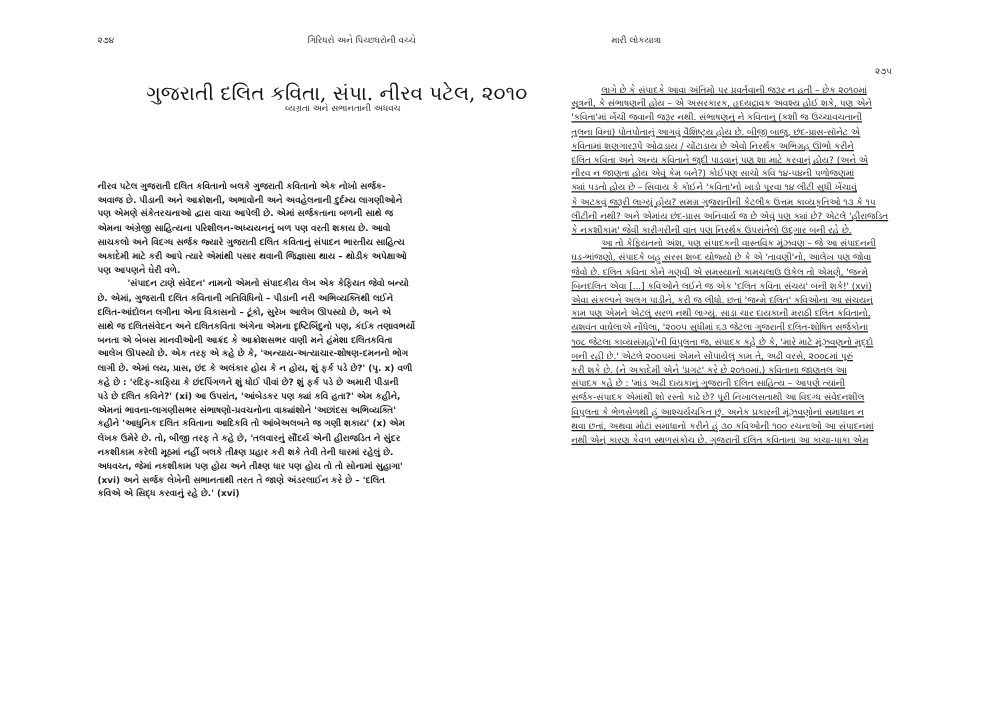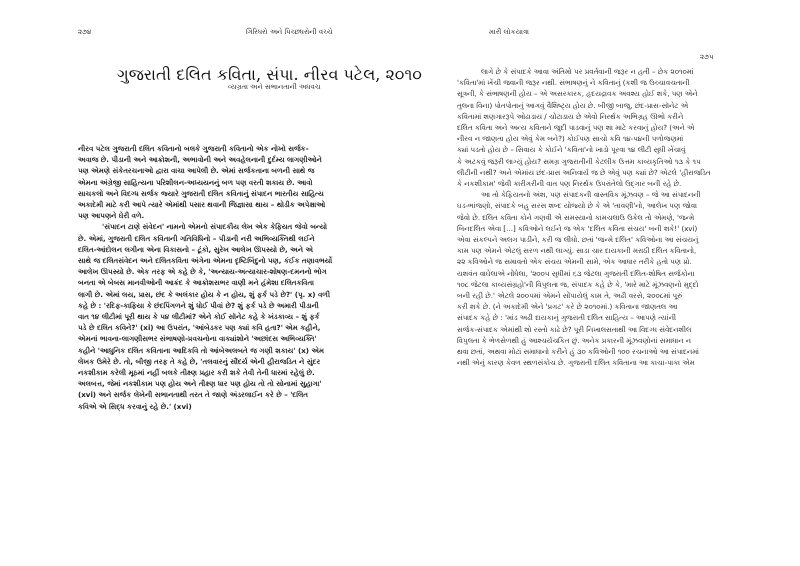--- a/index.html
+++ b/index.html
@@ -72,20 +72,21 @@
     .page-left .body-text {
       left: 78px;
       top: 143px;
       width: 262px;
       font-weight: bold;
     }
     .page-right .body-text {
       left: 57px;
       top: 66px;
       width: 262px;
+      text-decoration: underline;
     }
     .body-text p {
       margin: 0;
       text-indent: 0;
     }
     .line {
       display: block;
       white-space: nowrap;
       overflow: hidden;
       text-overflow: clip;
@@ -111,63 +112,61 @@
           <span class="line">એમના અંગ્રેજી સાહિત્યના પરિશીલન-અધ્યયનનું બળ પણ વરતી શકાય છે. આવો</span>
           <span class="line">સાચકલો અને વિદગ્ધ સર્જક જ્યારે ગુજરાતી દલિત કવિતાનું સંપાદન ભારતીય સાહિત્ય</span>
           <span class="line">અકાદેમી માટે કરી આપે ત્યારે એમાંથી પસાર થવાની જિજ્ઞાસા થાય – થોડીક અપેક્ષાઓ</span>
           <span class="line">પણ આપણને ઘેરી વળે.</span>
         </p>
         <p>
           <span class="line" style="padding-left: 24px;">'સંપાદન ટાણે સંવેદન' નામનો એમનો સંપાદકીય લેખ એક કેફિયત જેવો બન્યો</span>
           <span class="line">છે. એમાં, ગુજરાતી દલિત કવિતાની ગતિવિધિનો – પીડાની નરી અભિવ્યક્તિથી લઈને</span>
           <span class="line">દલિત-આંદોલન લગીના એના વિકાસનો – ટૂંકો, સુરેખ આલેખ ઊપસ્યો છે, અને એ</span>
           <span class="line">સાથે જ દલિતસંવેદન અને દલિતકવિતા અંગેના એમના દૃષ્ટિબિંદુનો પણ, કંઈક તણાવભર્યો</span>
+          <span class="line">બનતા એ બેબસ માનવીઓની આક્રંદ કે આક્રોશસભર વાણી મને હંમેશા દલિતકવિતા</span>
           <span class="line">આલેખ ઊપસ્યો છે. એક તરફ એ કહે છે કે, 'અન્યાય-અત્યાચાર-શોષણ-દમનનો ભોગ</span>
-          <span class="line">બનતા એ બેબસ માનવીઓની આક્રંદ કે આક્રોશસભર વાણી મને હંમેશા દલિતકવિતા</span>
           <span class="line">લાગી છે. એમાં લય, પ્રાસ, છંદ કે અલંકાર હોય કે ન હોય, શું ફર્ક પડે છે?' (પૃ. x) વળી</span>
           <span class="line">કહે છે : 'રદિફ-કાફિયા કે છંદપિંગળને શું ધોઈ પીવાં છે? શું ફર્ક પડે છે અમારી પીડાની</span>
-          <span class="line">વાત ૧૪ લીટીમાં પૂરી થાય કે ૫૪ લીટીમાં? એને કોઈ સૉનેટ કહે કે ખંડકાવ્ય – શું ફર્ક</span>
           <span class="line">પડે છે દલિત કવિને?' (xi) આ ઉપરાંત, 'આંબેડકર પણ ક્યાં કવિ હતા?' એમ કહીને,</span>
           <span class="line">એમનાં ભાવના-લાગણીસભર સંભાષણો-પ્રવચનોના વાક્યાંશોને 'અછાંદસ અભિવ્યક્તિ'</span>
           <span class="line">કહીને 'આધુનિક દલિત કવિતાના આદિકવિ તો આંબેઅલબતે જ ગણી શકાય' (x) એમ</span>
           <span class="line">લેખક ઉમેરે છે. તો, બીજી તરફ તે કહે છે, 'તલવારનું સૌંદર્ય એની હીરાજડિત ને સુંદર</span>
           <span class="line">નકશીકામ કરેલી મૂઠમાં નહીં બલકે તીક્ષ્ણ પ્રહાર કરી શકે તેવી તેની ધારમાં રહેલું છે.</span>
-          <span class="line">અલબત્ત, જેમાં નકશીકામ પણ હોય અને તીક્ષ્ણ ધાર પણ હોય તો તો સોનામાં સુહાગા'</span>
+          <span class="line">અધવચ્ત, જેમાં નકશીકામ પણ હોય અને તીક્ષ્ણ ધાર પણ હોય તો તો સોનામાં સુહાગા'</span>
           <span class="line">(xvi) અને સર્જક લેખેની સભાનતાથી તરત તે જાણે અંડરલાઈન કરે છે – 'દલિત</span>
           <span class="line">કવિએ એ સિદ્ધ કરવાનું રહે છે.' (xvi)</span>
         </p>
       </div>
   </div>
 
   <div class="page page-right">
     <div class="running-head running-title">મારી લોકયાત્રા</div>
     <div class="running-head page-num">૨૭૫</div>
 
     <div class="body-text" id="right-body">
         <p>
           <span class="line" style="padding-left: 24px;">લાગે છે કે સંપાદકે આવા અંતિમો પર પ્રવર્તવાની જરૂર ન હતી – છેક ૨૦૧૦માં</span>
+          <span class="line">સૂત્રની, કે સંભાષણની હોય – એ અસરકારક, હૃદયદ્રાવક અવશ્ય હોઈ શકે, પણ એને</span>
           <span class="line">'કવિતા'માં ખેંચી જવાની જરૂર નથી. સંભાષણનું ને કવિતાનું (કશી જ ઉચ્ચાવચતાની</span>
-          <span class="line">સૂત્રની, કે સંભાષણની હોય – એ અસરકારક, હૃદયદ્રાવક અવશ્ય હોઈ શકે, પણ એને</span>
           <span class="line">તુલના વિના) પોતપોતાનું આગવું વૈશિષ્ટ્ય હોય છે. બીજી બાજુ, છંદ-પ્રાસ-સૉનેટ એ</span>
           <span class="line">કવિતામાં શણગારરૂપે ઓઢાડાય / ચોંટાડાય છે એવો નિરર્થક અભિગ્રહ ઊભો કરીને</span>
           <span class="line">દલિત કવિતા અને અન્ય કવિતાને જુદી પાડવાનું પણ શા માટે કરવાનું હોય? (અને એ</span>
           <span class="line">નીરવ ન જાણતા હોય એવું કેમ બને?) કોઈપણ સાચો કવિ ૧૪-૫૪ની પળોજણમાં</span>
           <span class="line">ક્યાં પડતો હોય છે – સિવાય કે કોઈને 'કવિતા'નો ખાડો પૂરવા ૧૪ લીટી સુધી ખેંચાવું</span>
           <span class="line">કે અટકવું જરૂરી લાગ્યું હોય? સમગ્ર ગુજરાતીની કેટલીક ઉત્તમ કાવ્યકૃતિઓ ૧૩ કે ૧૫</span>
           <span class="line">લીટીની નથી? અને એમાંય છંદ-પ્રાસ અનિવાર્ય જ છે એવું પણ ક્યાં છે? એટલે 'હીરાજડિત</span>
           <span class="line">કે નકશીકામ' જેવી કારીગરીની વાત પણ નિરર્થક ઉપરાંતેલો ઉદ્‌ગાર બની રહે છે.</span>
         </p>
         <p>
           <span class="line" style="padding-left: 24px;">આ તો કેફિયતનો અંશ, પણ સંપાદકની વાસ્તવિક મૂંઝવણ – જે આ સંપાદનની</span>
           <span class="line">ઘડ-ભાંજણો, સંપાદકે બહુ સરસ શબ્દ યોજ્યો છે કે એ 'તાવણી'નો, આલેખ પણ જોવા</span>
           <span class="line">જેવો છે. દલિત કવિતા કોને ગણવી એ સમસ્યાનો કામચલાઉ ઉકેલ તો એમણે, 'જન્મે</span>
           <span class="line">બિનદલિત એવા [...] કવિઓને લઈને જ એક 'દલિત કવિતા સંચય' બની શકે!' (xvi)</span>
           <span class="line">એવા સંકલ્પને અલગ પાડીને, કરી જ લીધો. છતાં 'જન્મે દલિત' કવિઓના આ સંચયનું</span>
           <span class="line">કામ પણ એમને એટલું સરળ નથી લાગ્યું. સાડા ચાર દાયકાની મરાઠી દલિત કવિતાનો,</span>
-          <span class="line">૨૨ કવિઓને જ સમાવતો એક સંચય એમની સામે, એક આધાર તરીકે હતો પણ પ્રો.</span>
           <span class="line">યશવંત વાઘેલાએ નોંધેલા, '૨૦૦૫ સુધીમાં ૬૩ જેટલા ગુજરાતી દલિત-શોષિત સર્જકોના</span>
           <span class="line">૧૦૮ જેટલા કાવ્યસંગ્રહો'ની વિપુલતા જ, સંપાદક કહે છે કે, 'મારે માટે મૂંઝવણનો મુદ્દો</span>
           <span class="line">બની રહી છે.' એટલે ૨૦૦૫માં એમને સોંપાયેલું કામ તે, અઢી વરસે, ૨૦૦૮માં પૂરું</span>
           <span class="line">કરી શકે છે. (ને અકાદેમી એને 'પ્રગટ' કરે છે ૨૦૧૦માં.) કવિતાના જાણતલ આ</span>
           <span class="line">સંપાદક કહે છે : 'માંડ અઢી દાયકાનું ગુજરાતી દલિત સાહિત્ય – આપણે ત્યાંની</span>
           <span class="line">સર્જક-સંપાદક એમાંથી શો રસ્તો કાઢે છે? પૂરી નિખાલસતાથી આ વિદગ્ધ સંવેદનશીલ</span>
           <span class="line">વિપુલતા કે ભેળસેળથી હું આશ્ચર્યચકિત છું. અનેક પ્રકારની મૂંઝવણોનાં સમાધાન ન</span>
           <span class="line">થવા છતાં, અથવા મોટાં સમાધાનો કરીને હું ૩૦ કવિઓની ૧૦૦ રચનાઓ આ સંપાદનમાં</span>
           <span class="line">નથી એનું કારણ કેવળ સ્થળસંકોચ છે. ગુજરાતી દલિત કવિતાના આ કાચા-પાકા એમ</span>
         </p>

